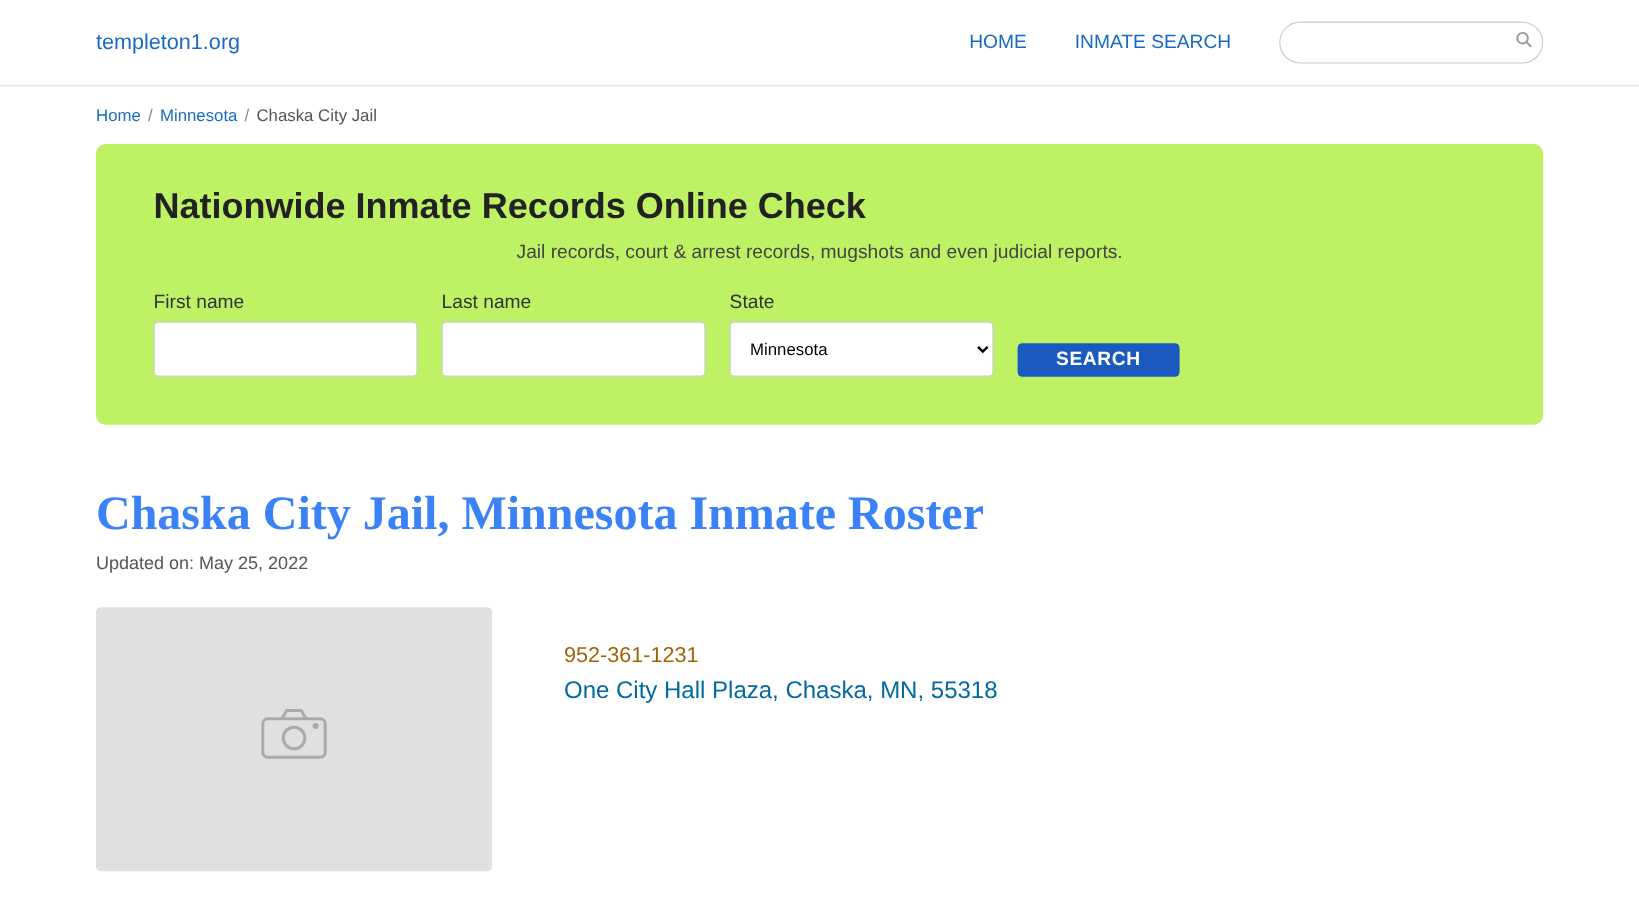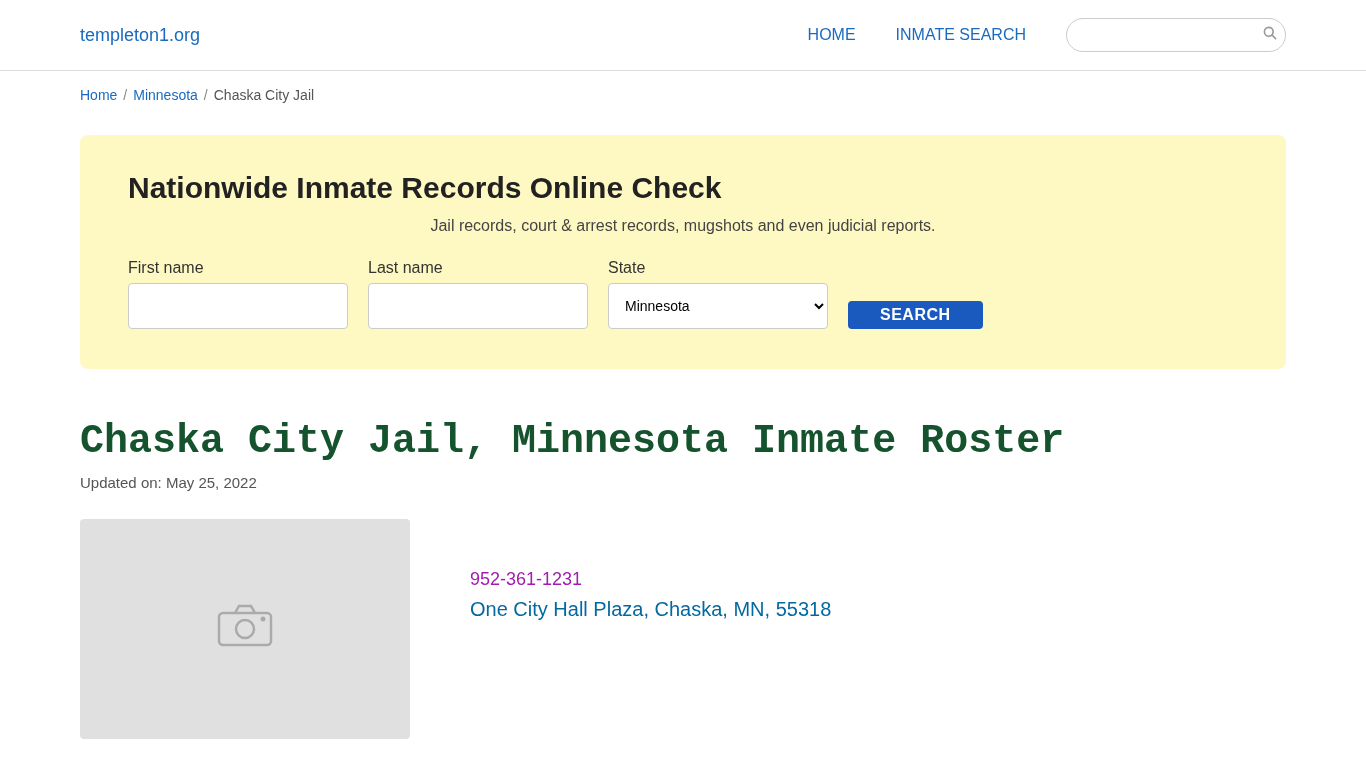--- a/index.html
+++ b/index.html
@@ -71,22 +71,22 @@
     }
     .breadcrumb-sep {
       color: #888;
     }
     .breadcrumb-current {
       color: #555;
     }
 
     
     .banner {
-      margin: 16px 80px 30px 80px;
-      background: #fef9c3;
+      margin: 0 80px 30px 80px;
+      background: #bef264;
       border-radius: 8px;
       padding: 36px 48px 40px 48px;
     }
     .banner-title {
       font-size: 30px;
       font-weight: 800;
       color: #222;
       margin-bottom: 12px;
     }
     .banner-subtitle {
@@ -143,23 +143,23 @@
       cursor: pointer;
     }
 
     
     .main-content {
       padding: 20px 80px;
     }
     .page-title {
       font-size: 40px;
       font-weight: 900;
-      color: #14532d;
+      color: #3b82f6;
       margin-bottom: 10px;
-      font-family: Liberation Mono, monospace;
+      font-family: Liberation Serif, serif;
     }
     .updated-on {
       font-size: 15px;
       color: #555;
       margin-bottom: 28px;
     }
     .info-section {
       display: flex;
       gap: 60px;
       align-items: flex-start;
@@ -179,22 +179,21 @@
       font-size: 48px;
     }
     .facility-info {
       display: flex;
       flex-direction: column;
       gap: 8px;
       padding-top: 30px;
     }
     .facility-phone {
       font-size: 18px;
-      color: #a21caf;
-      margin-top: 20px;
+      color: #a16207;
     }
     .facility-address {
       font-size: 20px;
       color: #0369a1;
     }
     .facility-website {
       color: #1a6abf;
       font-size: 16px;
       text-decoration: none;
     }

